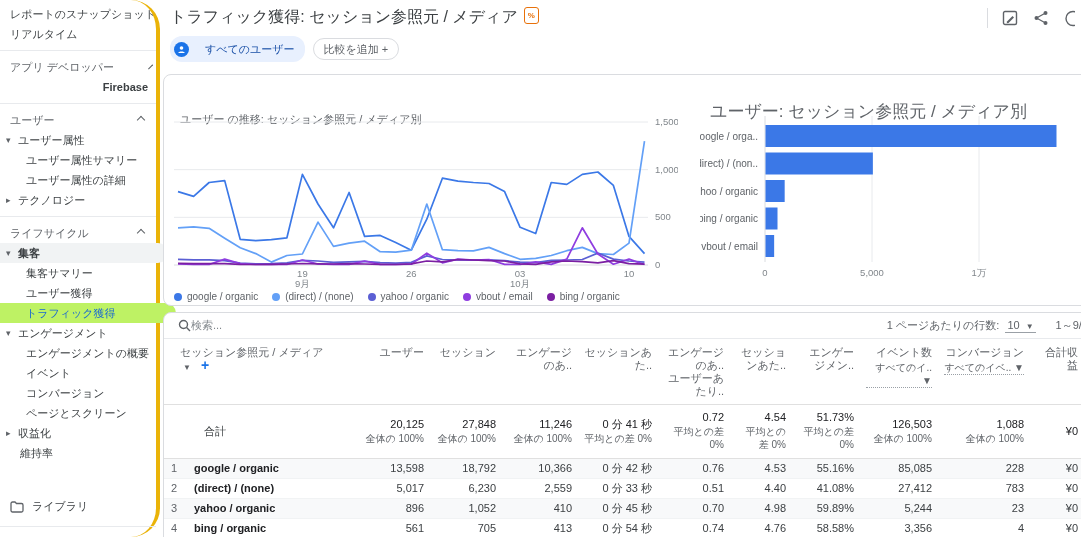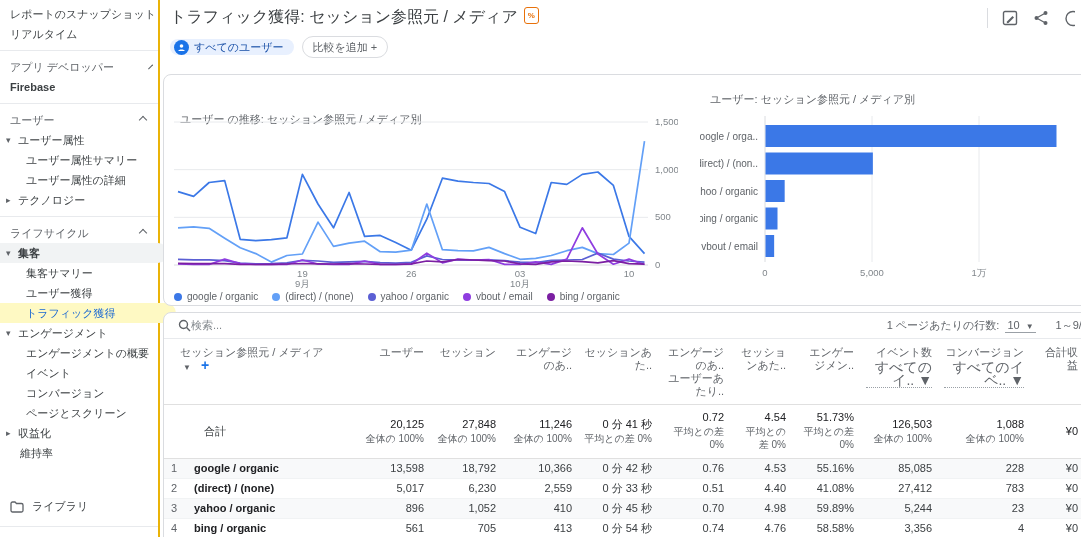--- a/index.html
+++ b/index.html
@@ -1,72 +1,72 @@
 <!DOCTYPE html>
 <html><head>
 <meta charset="utf-8">
 <style>
   html,body{margin:0;padding:0;}
   body{width:1081px;height:537px;position:relative;overflow:hidden;background:#fff;
        font-family:"Liberation Sans","DejaVu Sans",sans-serif;color:#3c4043;}
   
   #sidebar{position:absolute;left:0;top:0;width:160px;height:537px;box-sizing:border-box;
-           border-right:2px solid #eab308;padding-top:4px;background:#fff;}
+           border-right:4px solid #eab308;padding-top:4px;background:#fff;border-radius:29px;}
   .sb-row{font-size:11px;line-height:12px;padding:4px 8px 4px 10px;color:#3c4043;
           position:relative;white-space:nowrap;overflow:hidden;cursor:pointer;}
   .sb-top{color:#3c4043;}
   .sb-section{display:flex;justify-content:space-between;align-items:center;color:#5f6368;gap:36px;}
-  .sb-collection{padding-left:10px;font-weight:bold;color:#3c4043;}
+  .sb-collection{padding-left:10px;font-weight:bold;color:#3c4043;text-align:right;}
   .sb-topic{padding-left:18px;}
   .sb-topic .tri{position:absolute;left:6px;top:4px;font-size:9px;color:#5f6368;}
   .sb-report{padding-left:26px;color:#3c4043;}
   .ind-topic{padding-left:20px;}
-  .sel{background:#fef9c3;color:#1967d2;border-radius:0 14px 14px 0;width:142px;}
+  .sel{background:#bef264;color:#1967d2;border-radius:0 14px 14px 0;width:142px;}
   .emph{background:#f1f3f4;border-radius:0 14px 14px 0;width:142px;font-weight:bold;}
   .sb-divider{border-top:1px solid #e8eaed;margin:6px 0 6px 0;}
   .chev-up{width:5px;height:5px;border-right:1.3px solid #5f6368;border-bottom:1.3px solid #5f6368;
            transform:rotate(-135deg);display:inline-block;margin-right:4px;}
   #sb-library{margin-top:30px;display:flex;align-items:center;gap:8px;padding:6px 10px;font-size:11px;color:#3c4043;}
   #sb-collapse{display:flex;justify-content:flex-end;padding:8px 34px 0 0;}
   
   #page-title{position:absolute;left:170px;top:7px;font-size:16px;color:#3c4043;display:flex;align-items:flex-start;gap:6px;}
   .q-icon{width:13px;height:15px;border:1.5px solid #e8710a;border-radius:3px;color:#e8710a;
           font-size:8px;font-weight:bold;display:flex;align-items:center;justify-content:center;}
   #top-actions{position:absolute;right:6px;top:8px;display:flex;align-items:center;gap:14px;}
   #top-actions .vdiv{width:1px;height:20px;background:#dadce0;}
   #chips{position:absolute;left:170px;top:36px;display:flex;gap:8px;align-items:center;}
-  .chip-blue{background:#e8f0fe;border-radius:12px;height:16px;display:flex;align-items:center;
-             gap:5px;padding:0 10px 0 4px;font-size:11px;color:#174ea6;cursor:pointer;}
+  .chip-blue{background:#e8f0fe;border-radius:12px;height:26px;display:flex;align-items:center;
+             gap:16px;padding:0 10px 0 4px;font-size:11px;color:#174ea6;cursor:pointer;}
   .chip-outline{border:1px solid #dadce0;border-radius:12px;height:20px;display:flex;align-items:center;
                 padding:0 10px;font-size:11px;color:#5f6368;cursor:pointer;}
   .avatar-dot{width:15px;height:15px;border-radius:50%;background:#1a73e8;display:flex;align-items:center;justify-content:center;}
   
   .card{position:absolute;background:#fff;border:1px solid #dadce0;border-radius:8px;box-sizing:border-box;}
   #card-charts{left:163px;top:74px;width:940px;height:232px;}
   #line-title{position:absolute;left:180px;top:88px;font-size:11px;color:#5f6368;margin-top:24px;}
-  #bar-title{position:absolute;left:710px;top:92px;font-size:11px;color:#5f6368;}
+  #bar-title{position:absolute;left:710px;top:100px;font-size:17px;color:#5f6368;}
   #line-svg{position:absolute;left:168px;top:108px;}
   #bar-svg{position:absolute;left:700px;top:104px;}
   #legend{position:absolute;left:174px;top:291px;display:flex;gap:14px;align-items:center;}
   .lg-item{display:flex;gap:5px;align-items:center;font-size:10px;color:#5f6368;}
   .lg-dot{width:8px;height:8px;border-radius:50%;}
   
   #card-table{left:163px;top:312px;width:940px;height:300px;border-radius:8px 8px 0 0;overflow:hidden;}
   #table-top{display:flex;justify-content:space-between;align-items:center;height:25px;
              padding:0 14px;border-bottom:1px solid #e8eaed;}
   #search-box{display:flex;align-items:center;gap:0;font-size:11px;color:#80868b;cursor:text;}
   #pagination{display:flex;align-items:center;gap:6px;font-size:11px;color:#5f6368;}
   #rows-select{border-bottom:1px solid #9aa0a6;padding:0 2px 1px 2px;cursor:pointer;}
   #rows-select .car{font-size:8px;color:#5f6368;margin-left:6px;}
   #pg-range{margin-left:14px;}
   table{border-collapse:collapse;table-layout:fixed;width:924px;font-size:11px;}
   th{font-weight:normal;color:#5f6368;text-align:right;vertical-align:top;padding:7px 10px 6px 2px;line-height:13px;}
   th.first{text-align:left;padding-left:16px;}
   thead tr{border-bottom:1px solid #e0e0e0;}
-  .sub-filter{font-size:14px;color:#5f6368;border-bottom:1px dotted #9aa0a6;display:inline-block;margin-top:2px;cursor:pointer;}
+  .sub-filter{font-size:10px;color:#5f6368;border-bottom:1px dotted #9aa0a6;display:inline-block;margin-top:2px;cursor:pointer;}
   .sort-car{font-size:8px;color:#5f6368;margin-left:3px;}
   .add-plus{color:#1a73e8;font-size:14px;font-weight:bold;margin-left:10px;cursor:pointer;}
   tr.totals{border-bottom:1px solid #e0e0e0;}
   tr.totals td{padding:6px 10px 7px 2px;text-align:right;color:#202124;}
   tr.totals td.first{text-align:left;padding-left:40px;color:#3c4043;}
   .tot-sub{font-size:10px;color:#5f6368;margin-top:1px;}
   tbody td{padding:3px 10px 3px 2px;text-align:right;color:#3c4043;line-height:13px;}
   tbody tr{border-bottom:1px solid #f1f3f4;cursor:pointer;}
   tbody tr.odd{background:#f8f9fa;}
   td.rownum{text-align:center;color:#5f6368;}

